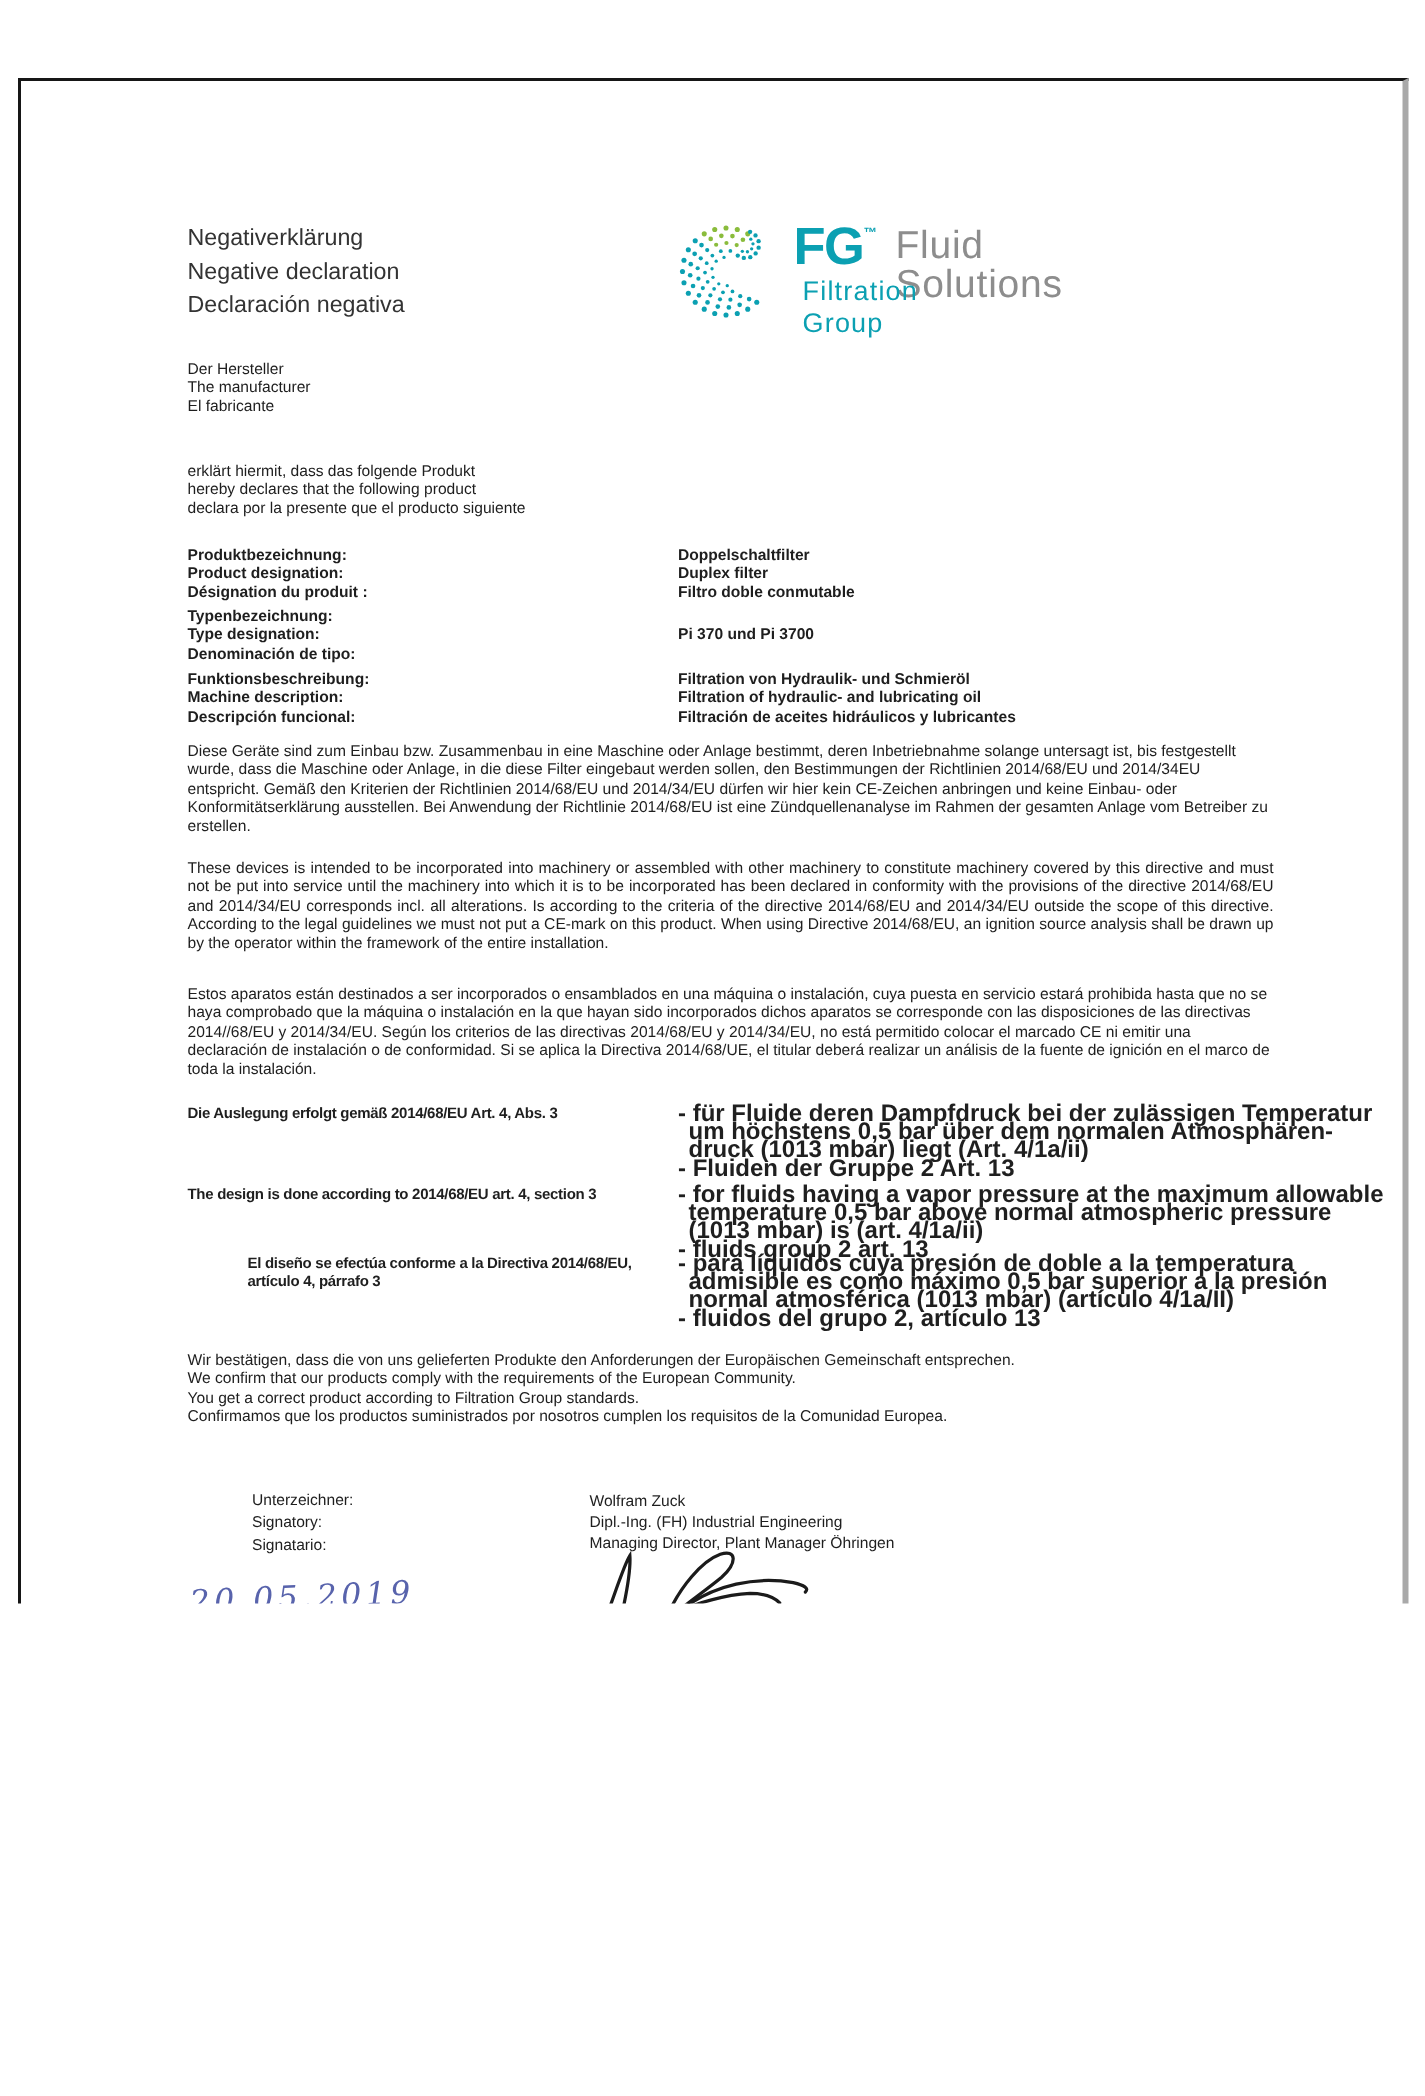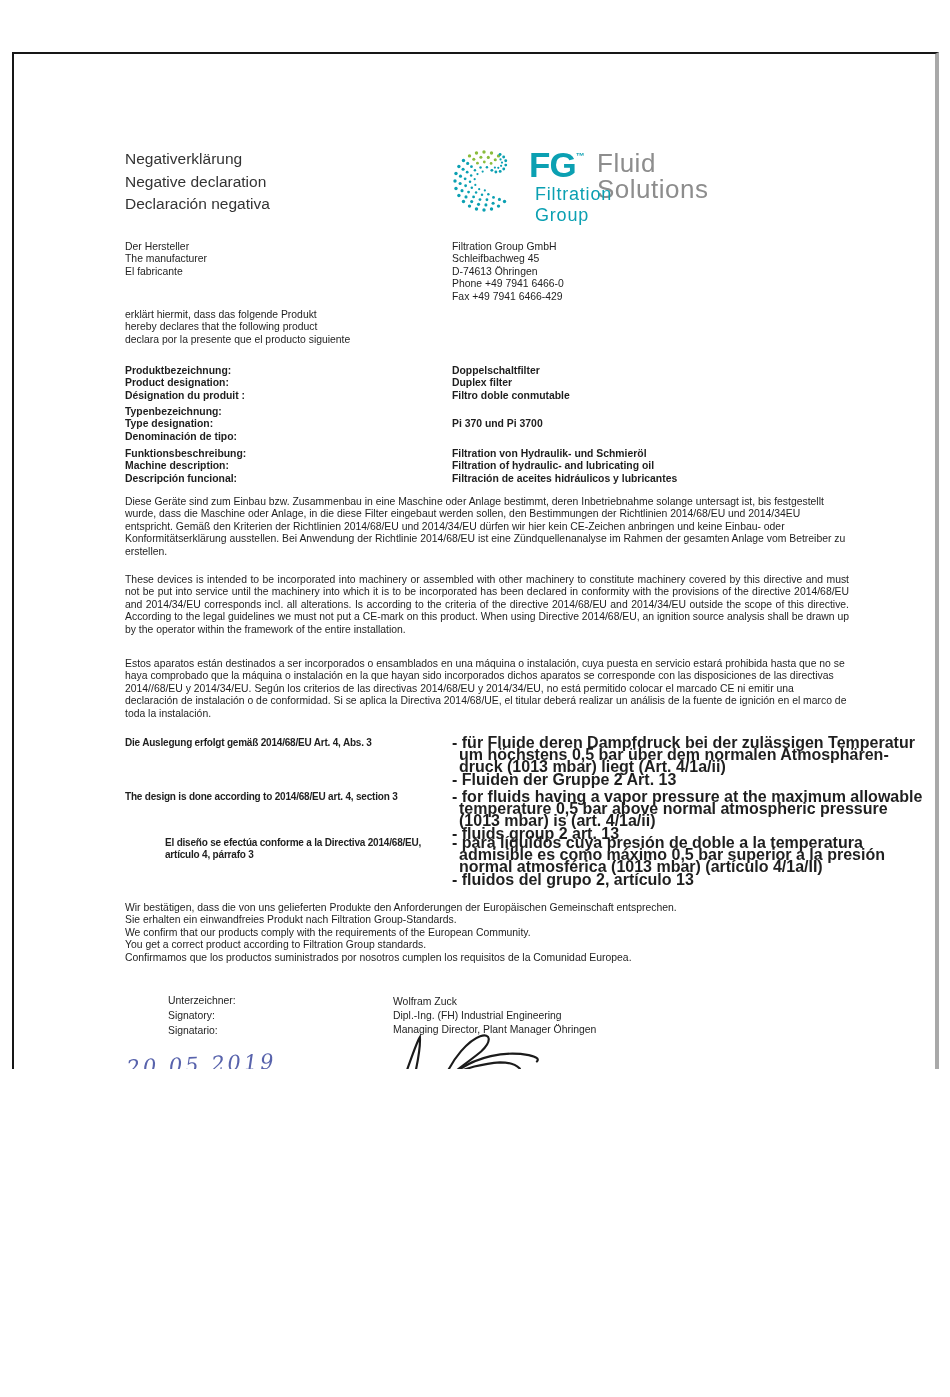--- a/index.html
+++ b/index.html
@@ -130,27 +130,20 @@
     <div class="abs logo-fg" style="left:529px;top:147px;"><span>FG</span><span class="logo-tm">™</span></div>
     <div class="abs logo-word" style="left:597px;top:150px;">Fluid Solutions</div>
     <div class="abs logo-sub" style="left:535px;top:184px;">Filtration Group</div>
   </div>
 
   <div class="abs s" style="left:125px;top:241px;">
     <div>Der Hersteller</div>
     <div>The manufacturer</div>
     <div>El fabricante</div>
   </div>
-  <div class="abs s" style="left:452px;top:241px;">
-    <div>Filtration Group GmbH</div>
-    <div>Schleifbachweg 45</div>
-    <div>D-74613 Öhringen</div>
-    <div>Phone +49 7941 6466-0</div>
-    <div>Fax +49 7941 6466-429</div>
-  </div>
   <div class="abs s" style="left:125px;top:309px;">
     <div>erklärt hiermit, dass das folgende Produkt</div>
     <div>hereby declares that the following product</div>
     <div>declara por la presente que el producto siguiente</div>
   </div>
 
   <div class="abs s b" style="left:125px;top:365px;">
     <div>Produktbezeichnung:</div>
     <div>Product designation:</div>
     <div>Désignation du produit :</div>
@@ -211,21 +204,20 @@
   </div>
   <div class="abs dbul nowrap" style="left:452px;top:837px;">
     <div>- para líquidos cuya presión de doble a la temperatura</div>
     <div class="cont">admisible es como máximo 0,5 bar superior a la presión</div>
     <div class="cont">normal atmosférica (1013 mbar) (artículo 4/1a/II)</div>
     <div>- fluidos del grupo 2, artículo 13</div>
   </div>
 
   <div class="abs s nowrap" style="left:125px;top:902px;">
     <div>Wir bestätigen, dass die von uns gelieferten Produkte den Anforderungen der Europäischen Gemeinschaft entsprechen.</div>
-    <div>Sie erhalten ein einwandfreies Produkt nach Filtration Group-Standards.</div>
     <div>We confirm that our products comply with the requirements of the European Community.</div>
     <div>You get a correct product according to Filtration Group standards.</div>
     <div>Confirmamos que los productos suministrados por nosotros cumplen los requisitos de la Comunidad Europea.</div>
   </div>
 
   <div class="abs s" style="left:125px;top:993px;line-height:15px;margin-left:43px;">
     <div>Unterzeichner:</div>
     <div>Signatory:</div>
     <div>Signatario:</div>
   </div>

